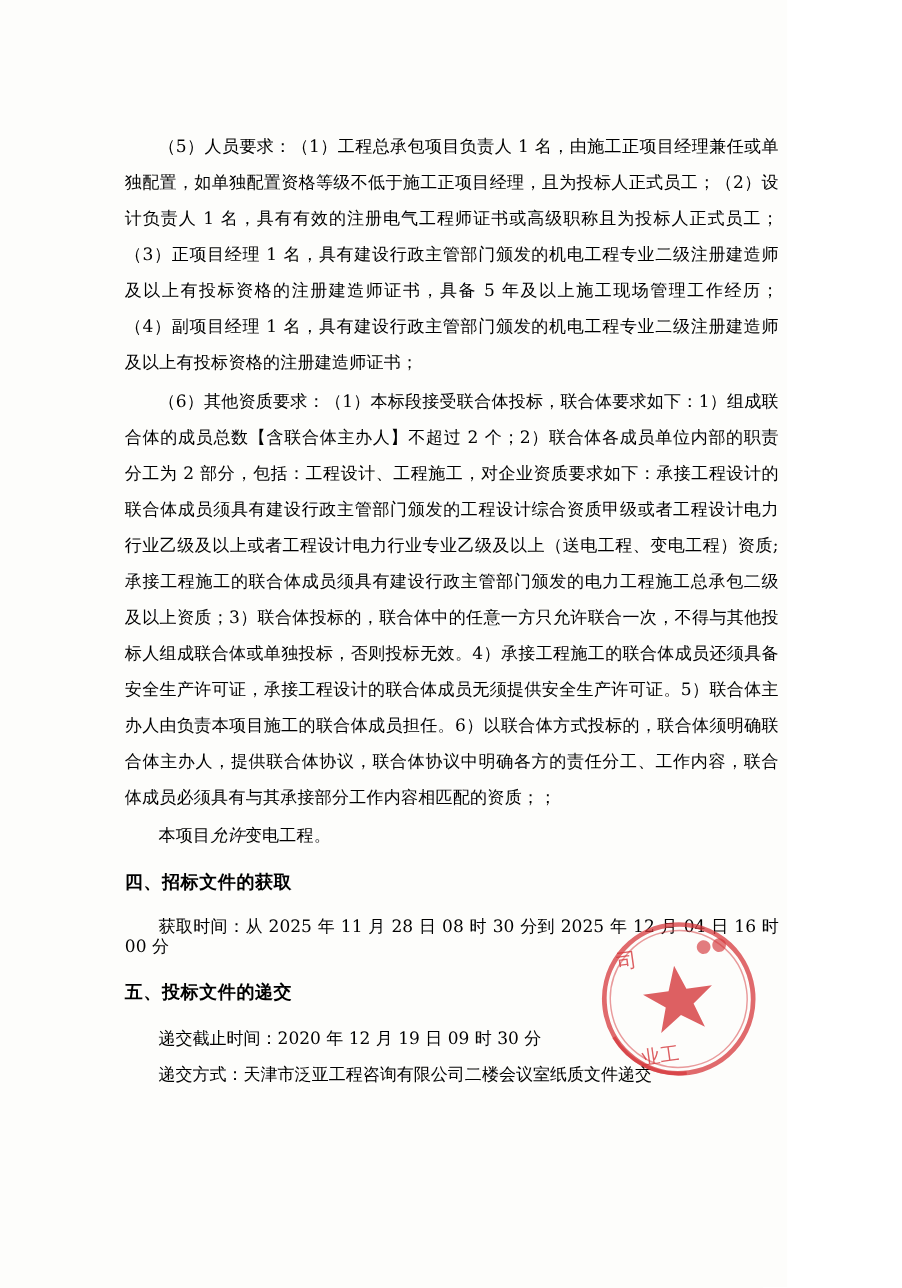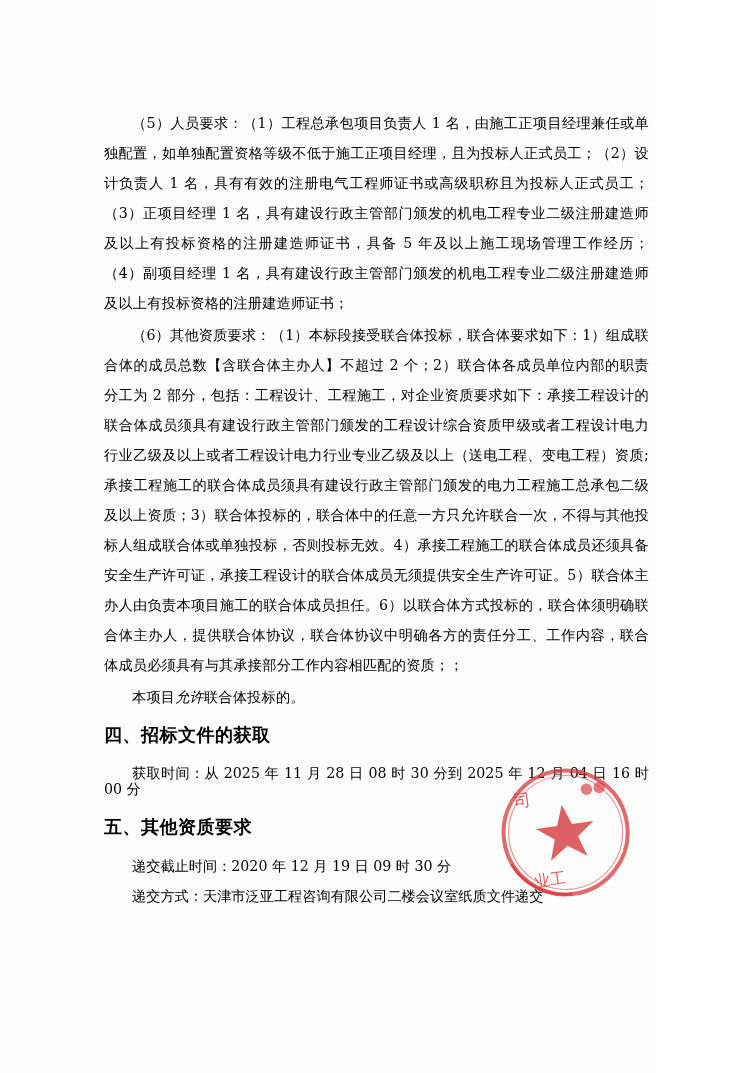--- a/index.html
+++ b/index.html
@@ -34,21 +34,21 @@
     line-height: 30px;
     text-align: justify;
     text-justify: inter-ideograph;
     margin: 0 0 0 0;
     letter-spacing: 0.2px;
   }
   .indent {
     text-indent: 28px;
   }
   .heading {
-    font-size: 18px;
+    font-size: 15px;
     font-weight: bold;
     line-height: 32px;
     margin: 7px 0 2px 0;
     letter-spacing: 0.5px;
   }
   .sub-block {
     font-size: 14.2px;
     line-height: 16px;
     text-align: justify;
     text-justify: inter-ideograph;
@@ -76,27 +76,27 @@
 
     <p class="para indent">（5）人员要求：（1）工程总承包项目负责人 1 名，由施工正项目经理兼任或单独配置，如单独配置资格等级不低于施工正项目经理，且为投标人正式员工；（2）设计负责人 1 名，具有有效的注册电气工程师证书或高级职称且为投标人正式员工；（3）正项目经理 1 名，具有建设行政主管部门颁发的机电工程专业二级注册建造师及以上有投标资格的注册建造师证书，具备 5 年及以上施工现场管理工作经历；（4）副项目经理 1 名，具有建设行政主管部门颁发的机电工程专业二级注册建造师及以上有投标资格的注册建造师证书；</p>
 
     <div class="gap-xs"></div>
 
     <p class="para indent">（6）其他资质要求：（1）本标段接受联合体投标，联合体要求如下：1）组成联合体的成员总数【含联合体主办人】不超过 2 个；2）联合体各成员单位内部的职责分工为 2 部分，包括：工程设计、工程施工，对企业资质要求如下：承接工程设计的联合体成员须具有建设行政主管部门颁发的工程设计综合资质甲级或者工程设计电力行业乙级及以上或者工程设计电力行业专业乙级及以上（送电工程、变电工程）资质; 承接工程施工的联合体成员须具有建设行政主管部门颁发的电力工程施工总承包二级及以上资质；3）联合体投标的，联合体中的任意一方只允许联合一次，不得与其他投标人组成联合体或单独投标，否则投标无效。4）承接工程施工的联合体成员还须具备安全生产许可证，承接工程设计的联合体成员无须提供安全生产许可证。5）联合体主办人由负责本项目施工的联合体成员担任。6）以联合体方式投标的，联合体须明确联合体主办人，提供联合体协议，联合体协议中明确各方的责任分工、工作内容，联合体成员必须具有与其承接部分工作内容相匹配的资质；；</p>
 
     <div class="gap-xs"></div>
 
     <p class="para indent">
-      <span>本项目</span><em class="italic">允许</em><span>联合体投标的。</span>
+      <span>本项目</span><em class="italic">允许</em><span>变电工程。</span>
     </p>
 
     <h2 class="heading">四、招标文件的获取</h2>
     <p class="sub-block">获取时间：从 2025 年 11 月 28 日 08 时 30 分到 2025 年 12 月 04 日 16 时 00 分</p>
 
-    <h2 class="heading">五、其他资质要求</h2>
+    <h2 class="heading">五、投标文件的递交</h2>
     <p class="sub-block">递交截止时间：2020 年 12 月 19 日 09 时 30 分</p>
     <p class="sub-block">递交方式：天津市泛亚工程咨询有限公司二楼会议室纸质文件递交</p>
 
   </div>
 
   <div class="seal">
     <svg width="150" height="150" viewBox="0 0 150 150" aria-hidden="true">
       <g transform="rotate(-8 75 75)">
         <circle cx="72" cy="72" r="62" fill="none" stroke="#d5383c" stroke-width="4" opacity="0.75"></circle>
         <circle cx="72" cy="72" r="57" fill="none" stroke="#d5383c" stroke-width="1.2" opacity="0.5"></circle>

